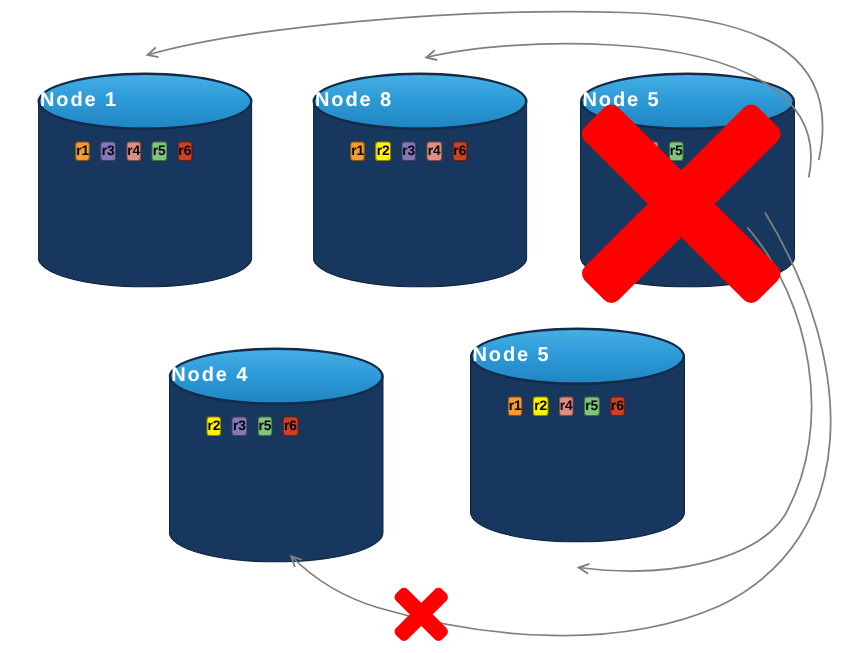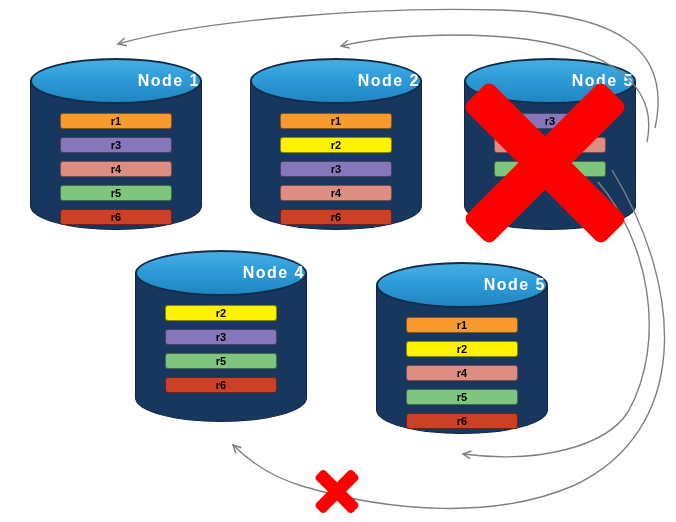--- a/index.html
+++ b/index.html
@@ -5,31 +5,31 @@
   html,body{margin:0;padding:0;background:#ffffff;font-family:"Liberation Sans",sans-serif;}
   #canvas{position:relative;width:676px;height:522px;background:#ffffff;overflow:hidden;}
 
   .cylinder{position:absolute;width:172px;height:172px;}
   .cyl-body{position:absolute;left:0;right:0;top:23px;bottom:0;background:#17375E;
             border-bottom-left-radius:86px 24px;border-bottom-right-radius:86px 24px;
             border:1px solid #0F2540;border-top:none;box-sizing:border-box;}
   .cyl-top{position:absolute;left:0;top:0;width:172px;height:46px;
            background:linear-gradient(#45AEE3 0%,#2E9BD9 45%,#1F86C2 100%);
            border-radius:50%;border:2px solid #122B49;box-sizing:border-box;
-           display:flex;align-items:center;justify-content:flex-end;z-index:2;}
+           display:flex;align-items:center;justify-content:flex-start;z-index:2;}
   .node-label{color:#ffffff;font-weight:bold;font-size:16px;letter-spacing:1.5px;}
 
-  .bars{position:absolute;left:30px;top:55px;width:112px;display:flex;flex-direction:column;gap:8px;z-index:3;}
+  .bars{position:absolute;left:30px;top:55px;width:112px;display:flex;flex-direction:row;gap:8px;z-index:3;}
   .bar{height:16px;line-height:15px;text-align:center;font-size:11px;font-weight:bold;color:#000;
        border-radius:3px;border:1px solid rgba(0,0,0,0.45);box-sizing:border-box;}
 
   .pos-n1{left:30px;top:58px;}
   .pos-n2{left:250px;top:58px;}
   .pos-n3{left:464px;top:58px;}
-  .pos-n4{left:135px;top:250px;}
+  .pos-n4{left:135px;top:278px;}
   .pos-n5{left:376px;top:262px;}
 
   #arrow-layer{position:absolute;left:0;top:0;width:676px;height:522px;z-index:5;pointer-events:none;}
   #arrow-layer path.flow{fill:none;stroke-width:1.4px;}
 
   .cross{position:absolute;z-index:10;}
   .cross .arm{position:absolute;left:50%;top:50%;border-radius:8px;}
   .big-cross{left:465px;top:83px;width:160px;height:160px;}
   .big-cross .arm{width:196px;height:38px;margin-left:-98px;margin-top:-19px;}
   .small-cross{left:307px;top:461px;width:60px;height:60px;}
@@ -64,21 +64,21 @@
       <div class="bar" style="background-color: rgb(133, 119, 185);">r3</div>
       <div class="bar" style="background-color: rgb(222, 141, 131);">r4</div>
       <div class="bar" style="background-color: rgb(126, 197, 126);">r5</div>
       <div class="bar" style="background-color: rgb(204, 65, 37);">r6</div>
     </div>
   </div>
 
   <div class="cylinder pos-n2">
     <div class="cyl-body"></div>
     <div class="cyl-top">
-      <span class="node-label">Node 2</span>
+      <span class="node-label">Node 8</span>
     </div>
     <div class="bars">
       <div class="bar" style="background-color: rgb(247, 155, 46);">r1</div>
       <div class="bar" style="background-color: rgb(255, 242, 0);">r2</div>
       <div class="bar" style="background-color: rgb(133, 119, 185);">r3</div>
       <div class="bar" style="background-color: rgb(222, 141, 131);">r4</div>
       <div class="bar" style="background-color: rgb(204, 65, 37);">r6</div>
     </div>
   </div>
 

